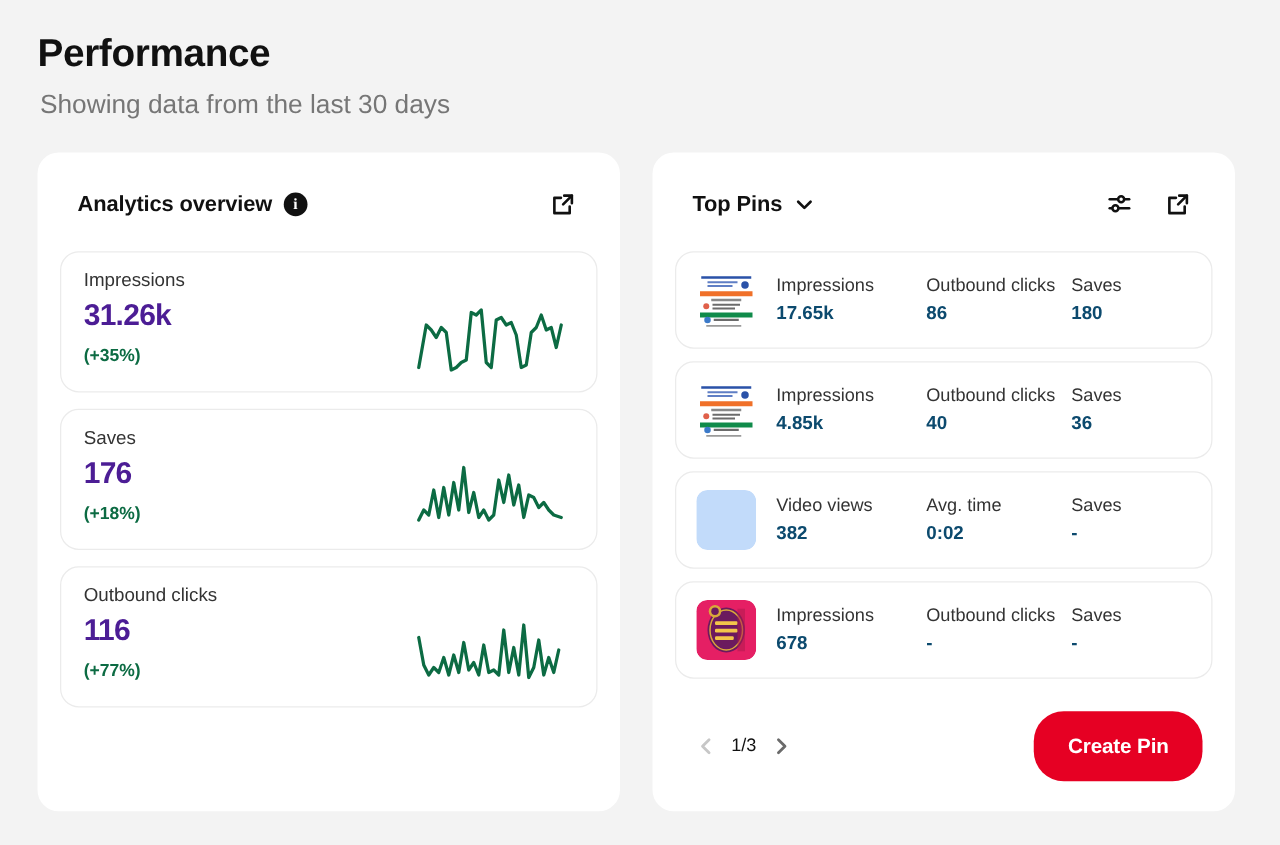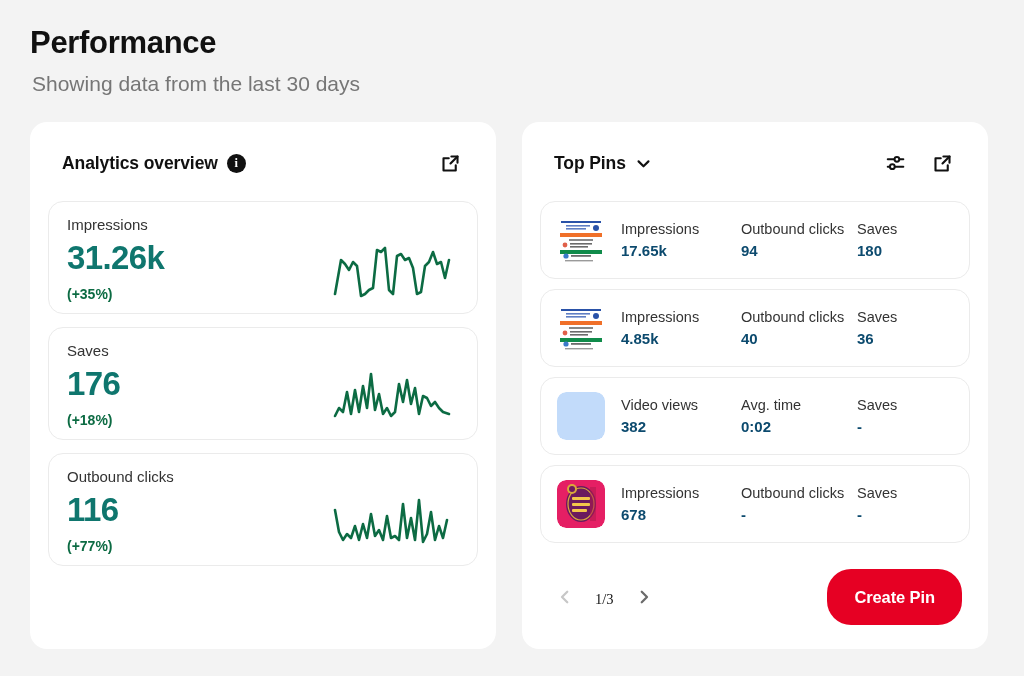--- a/index.html
+++ b/index.html
@@ -127,23 +127,23 @@
   .metric-left {
     display: flex;
     flex-direction: column;
   }
   .metric-label {
     font-size: 15px;
     color: #333333;
     line-height: 1.2;
   }
   .metric-value {
-    font-size: 33px;
-    font-weight: bold;
-    color: #0f766e;
+    font-size: 24px;
+    font-weight: bold;
+    color: #4c1d95;
     letter-spacing: -0.6px;
     margin-top: 6px;
     line-height: 1.1;
   }
   .metric-delta {
     font-size: 14px;
     font-weight: bold;
     color: #0c6b43;
     margin-top: 9px;
     line-height: 1.2;
@@ -207,23 +207,22 @@
 
   
   .pins-footer {
     margin-top: 26px;
     display: flex;
     align-items: center;
     padding: 0 8px 0 14px;
   }
   .pager {
     display: flex;
-    align-items: flex-end;
-    gap: 19px;
-    font-family: Liberation Serif, serif;
+    align-items: center;
+    gap: 9px;
   }
   .pager-label {
     font-size: 14.5px;
     color: #111111;
   }
   .pager-btn {
     display: inline-flex;
     align-items: center;
     justify-content: center;
     width: 22px;
@@ -356,21 +355,21 @@
               <rect x="8" y="44" width="28" height="1.4" fill="#9a9a9a"></rect>
             </svg>
           </span>
           <span class="pin-stats">
             <span class="pin-stat pin-stat-0">
               <span class="pin-stat-label">Impressions</span>
               <span class="pin-stat-value">17.65k</span>
             </span>
             <span class="pin-stat pin-stat-1">
               <span class="pin-stat-label">Outbound clicks</span>
-              <span class="pin-stat-value">94</span>
+              <span class="pin-stat-value">86</span>
             </span>
             <span class="pin-stat pin-stat-2">
               <span class="pin-stat-label">Saves</span>
               <span class="pin-stat-value">180</span>
             </span>
           </span>
         </div>
 
         <div class="pin-row">
           <span class="pin-thumb">

